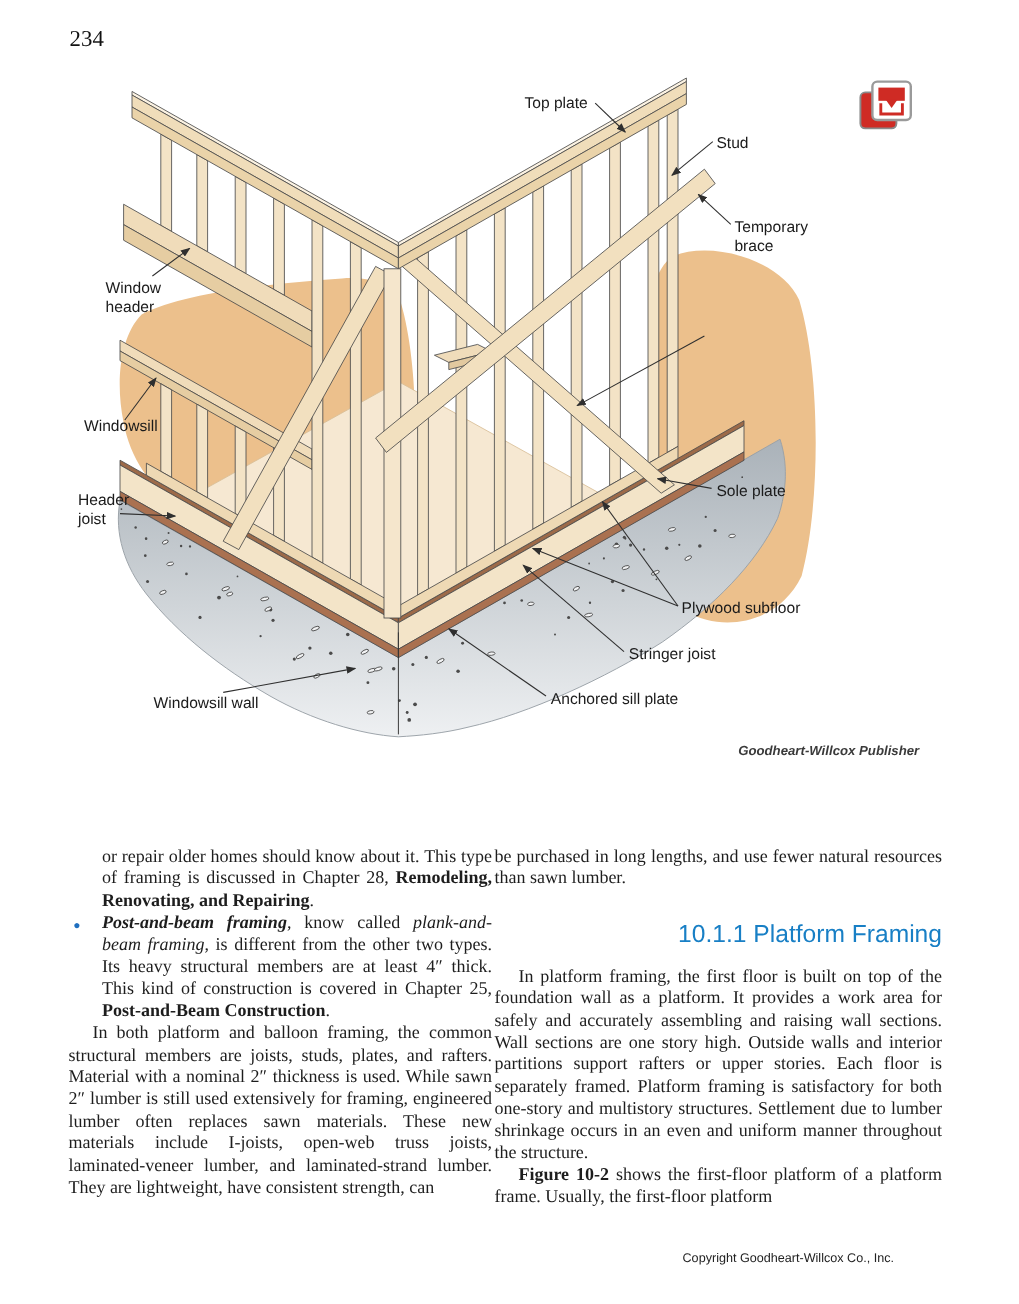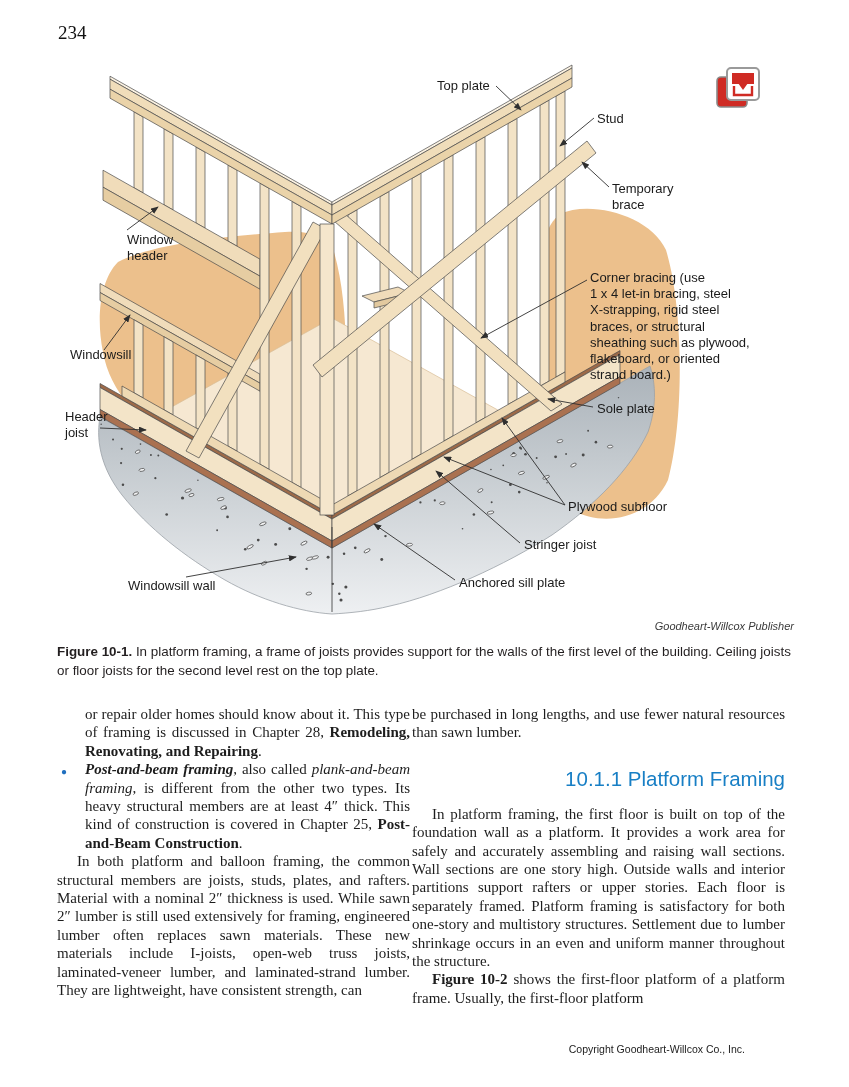--- a/index.html
+++ b/index.html
@@ -9,22 +9,22 @@
   .pagenum{position:absolute;left:58px;top:22px;font-family:"Liberation Serif",serif;
            font-size:19px;color:#111;}
   .runhead{position:absolute;left:137px;top:26px;font-family:"Liberation Serif",serif;
            font-size:14.5px;color:#111;}
   .runhead .sec{margin-right:18px;}
   
   .art{position:absolute;left:0;top:0;width:849px;height:1087px;}
   
   .lbl{position:absolute;font-size:13px;line-height:16.2px;color:#1b1b1b;white-space:nowrap;}
   .lbl.wrap{white-space:pre-line;}
-  .credit{position:absolute;left:592px;top:620px;width:202px;text-align:right;
-          font-style:italic;font-size:11px;color:#3a3a3a;}
+  .credit{position:absolute;left:564px;top:620px;width:202px;text-align:right;
+          font-style:italic;font-size:11px;color:#3a3a3a;font-weight:bold;}
   
   .caption{position:absolute;left:57px;top:643px;width:740px;font-size:13.4px;
            line-height:18.5px;color:#231f20;}
   .caption b{font-weight:bold;}
   
   .col{position:absolute;top:705px;font-family:"Liberation Serif",serif;font-size:15px;
        line-height:18.4px;text-align:justify;color:#1d1d1d;}
   .col-left{left:57px;width:353px;}
   .col-right{left:412px;width:373px;}
   .cont{margin-left:28px;}
@@ -243,49 +243,39 @@
       <line x1="520" y1="543" x2="436" y2="471"></line>
       <line x1="455" y1="580" x2="374" y2="524"></line>
       <line x1="186" y1="577" x2="296" y2="557"></line>
     </g>
   </svg>
 
   <div class="lbl" style="left:437px;top:78px;">Top plate</div>
   <div class="lbl" style="left:597px;top:111px;">Stud</div>
   <div class="lbl wrap" style="left:612px;top:181px;">Temporary
 brace</div>
-  <div class="lbl wrap" style="left:88px;top:232px;margin-left:39px;">Window
+  <div class="lbl wrap" style="left:88px;top:232px;">Window
 header</div>
   <div class="lbl" style="left:70px;top:347px;">Windowsill</div>
   <div class="lbl wrap" style="left:65px;top:409px;">Header
 joist</div>
-  <div class="lbl wrap" style="left:590px;top:270px;">Corner bracing (use
-1 x 4 let-in bracing, steel
-X-strapping, rigid steel
-braces, or structural
-sheathing such as plywood,
-flakeboard, or oriented
-strand board.)</div>
   <div class="lbl" style="left:597px;top:401px;">Sole plate</div>
   <div class="lbl" style="left:568px;top:499px;">Plywood subfloor</div>
   <div class="lbl" style="left:524px;top:537px;">Stringer joist</div>
   <div class="lbl" style="left:459px;top:575px;">Anchored sill plate</div>
   <div class="lbl" style="left:128px;top:578px;">Windowsill wall</div>
 
   <div class="credit">Goodheart-Willcox Publisher</div>
 
-  <div class="caption">
-    <b>Figure 10-1.</b><span> In platform framing, a frame of joists provides support for the walls of the first level of the building. Ceiling joists or floor joists for the second level rest on the top plate.</span>
-  </div>
 
   <div class="col col-left">
     <div class="cont"><span>or repair older homes should know about it. This type of framing is discussed in Chapter 28, </span><span class="sg-b">Remodeling, Renovating, and Repairing</span><span>.</span></div>
     <div class="bullet-row">
       <span class="bullet">●</span>
-      <span><span class="sg-bi">Post-and-beam framing</span><span>, also called </span><span class="sg-i">plank-and-beam framing</span><span>, is different from the other two types. Its heavy structural members are at least 4″ thick. This kind of construction is covered in Chapter 25, </span><span class="sg-b">Post-and-Beam Construction</span><span>.</span></span>
+      <span><span class="sg-bi">Post-and-beam framing</span><span>, know called </span><span class="sg-i">plank-and-beam framing</span><span>, is different from the other two types. Its heavy structural members are at least 4″ thick. This kind of construction is covered in Chapter 25, </span><span class="sg-b">Post-and-Beam Construction</span><span>.</span></span>
     </div>
     <div class="para"><span>In both platform and balloon framing, the common structural members are joists, studs, plates, and rafters. Material with a nominal 2″ thickness is used. While sawn 2″ lumber is still used extensively for framing, engineered lumber often replaces sawn materials. These new materials include I-joists, open-web truss joists, laminated-veneer lumber, and laminated-strand lumber. They are lightweight, have consistent strength, can</span></div>
   </div>
 
   <div class="col col-right">
     <div><span>be purchased in long lengths, and use fewer natural resources than sawn lumber.</span></div>
     <div class="h3">10.1.1 Platform Framing</div>
     <div class="para"><span>In platform framing, the first floor is built on top of the foundation wall as a platform. It provides a work area for safely and accurately assembling and raising wall sections. Wall sections are one story high. Outside walls and interior partitions support rafters or upper stories. Each floor is separately framed. Platform framing is satisfactory for both one-story and multistory structures. Settlement due to lumber shrinkage occurs in an even and uniform manner throughout the structure.</span></div>
     <div class="para"><span class="sg-b">Figure 10-2</span><span> shows the first-floor platform of a platform frame. Usually, the first-floor platform</span></div>
   </div>

